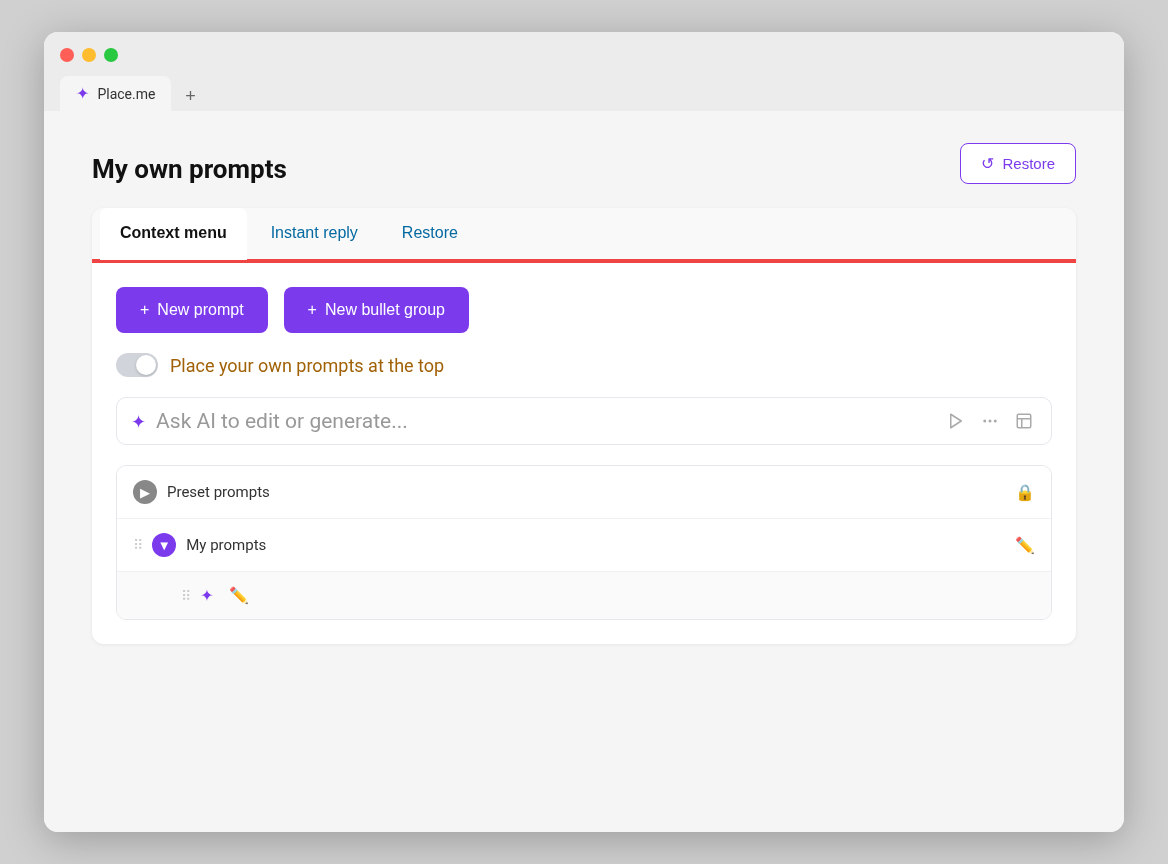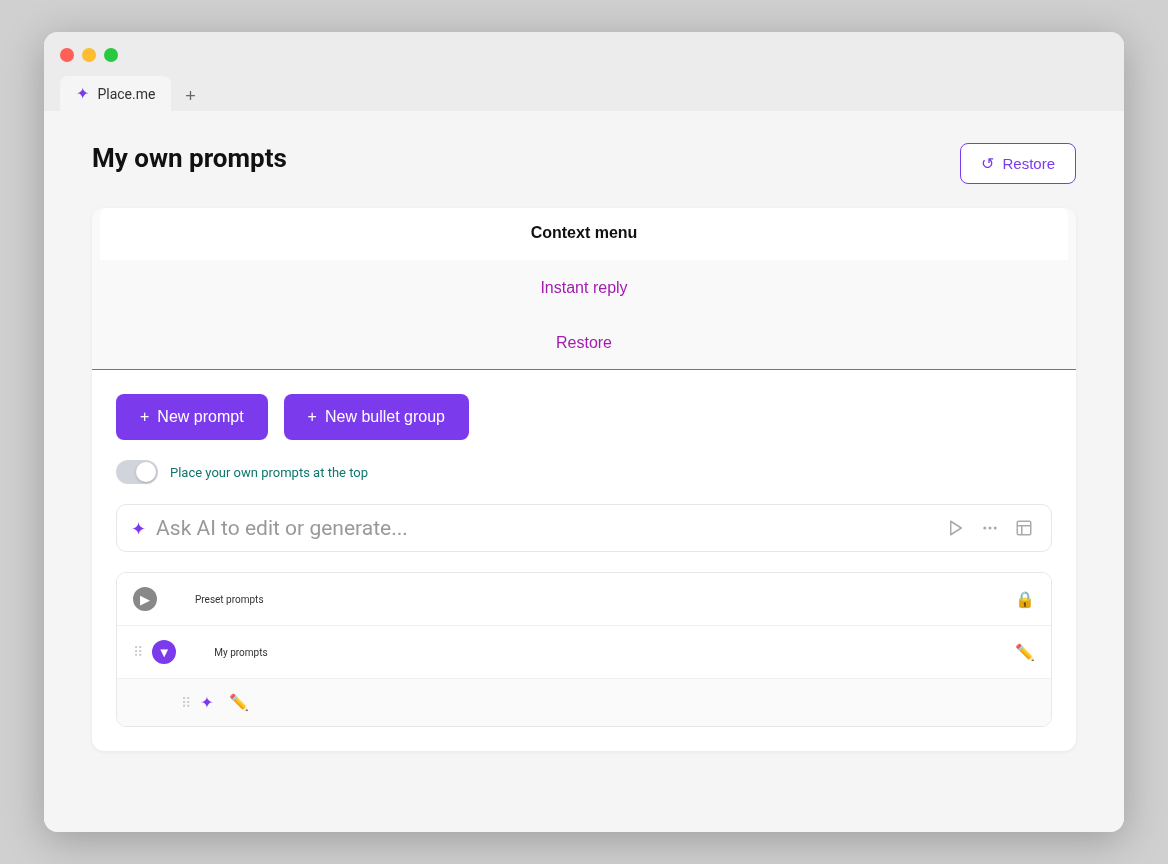--- a/index.html
+++ b/index.html
@@ -87,21 +87,21 @@
 
     
     .page-content {
       background: #f5f5f5;
       padding: 32px 48px;
       flex: 1;
     }
 
     .page-header {
       display: flex;
-      align-items: flex-start;
+      align-items: flex-end;
       justify-content: space-between;
       margin-bottom: 24px;
     }
 
     .page-title {
       font-size: 26px;
       font-weight: 700;
       color: #111;
     }
 
@@ -128,31 +128,30 @@
       background: white;
       border-radius: 12px;
       padding: 0;
       box-shadow: 0 1px 4px rgba(0,0,0,0.06);
       overflow: hidden;
     }
 
     
     .tabs-row {
       display: flex;
-      border-bottom: 1px solid #ef4444;
+      border-bottom: 4px solid #ef4444;
       background: #f9f9f9;
       padding: 0 8px;
       gap: 4px;
-      flex-direction: column;
     }
 
     .tab-item {
       padding: 16px 20px;
       font-size: 16px;
-      color: #a21caf;
+      color: #0369a1;
       cursor: pointer;
       border-bottom: 2px solid transparent;
       margin-bottom: -1px;
       font-weight: 400;
       background: none;
       border-top: none;
       border-left: none;
       border-right: none;
     }
 
@@ -212,22 +211,22 @@
       height: 20px;
       background: white;
       border-radius: 50%;
       position: absolute;
       top: 2px;
       right: 2px;
       box-shadow: 0 1px 3px rgba(0,0,0,0.2);
     }
 
     .toggle-label {
-      font-size: 13px;
-      color: #0f766e;
+      font-size: 18px;
+      color: #a16207;
     }
 
     
     .ai-input-bar {
       display: flex;
       align-items: center;
       border: 1.5px solid #e5e7eb;
       border-radius: 10px;
       padding: 10px 14px;
       margin-bottom: 20px;
@@ -305,23 +304,22 @@
       cursor: pointer;
       flex-shrink: 0;
     }
 
     .expand-icon.expanded {
       background: #7c3aed;
     }
 
     .prompt-name {
       flex: 1;
-      font-size: 10px;
+      font-size: 15px;
       color: #333;
-      margin-left: 28px;
     }
 
     .lock-icon, .edit-icon {
       color: #999;
       font-size: 16px;
       cursor: pointer;
     }
 
     .edit-icon {
       color: #777;

